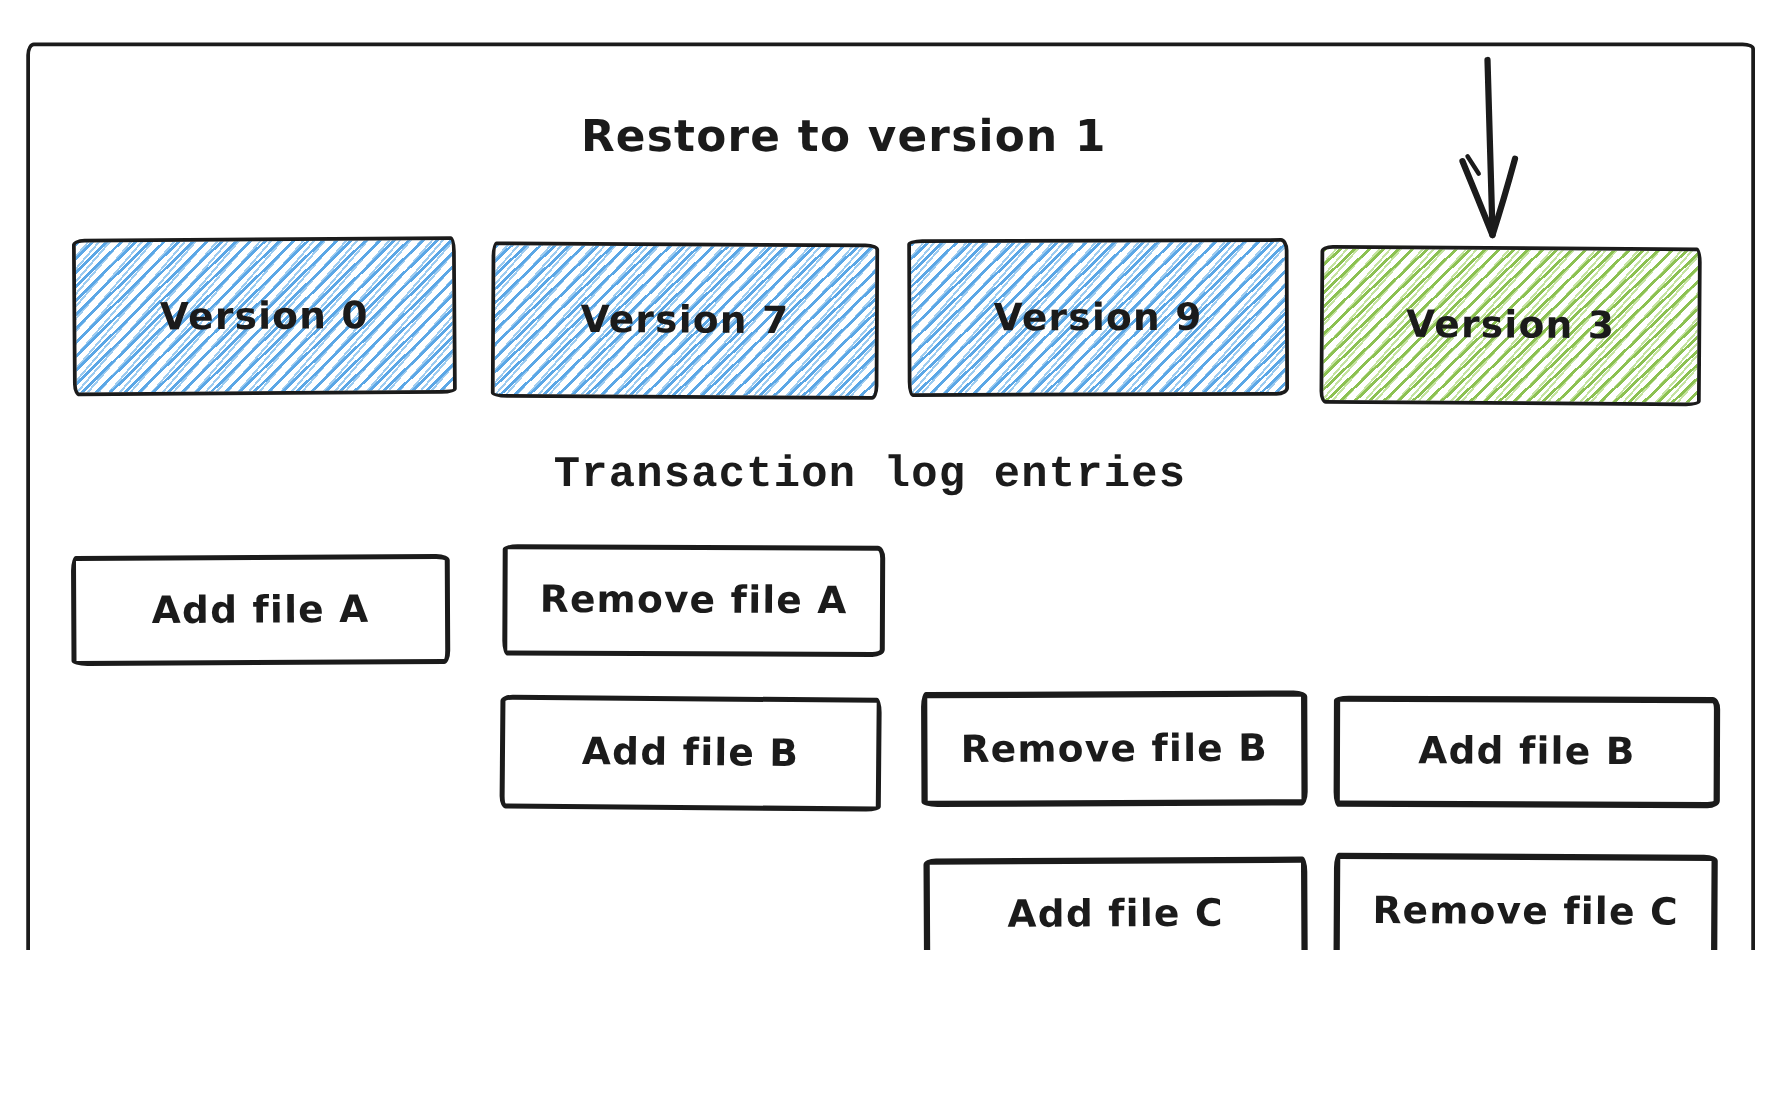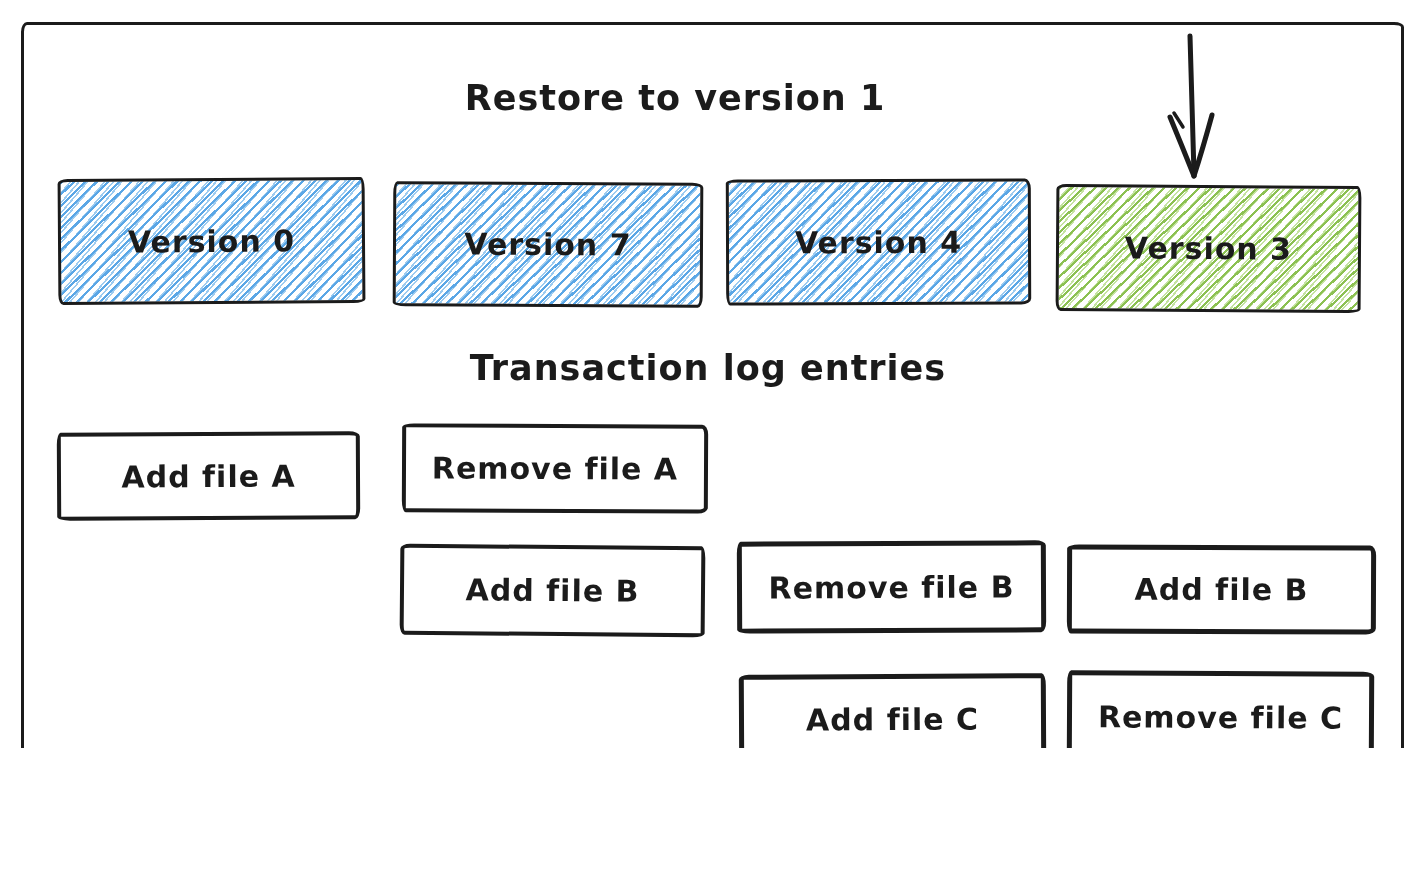--- a/index.html
+++ b/index.html
@@ -7,39 +7,40 @@
     background: #ffffff;
     font-family: "DejaVu Sans", "Liberation Sans", sans-serif;
     color: var(--stroke, #1b1b1b);
   }
   .canvas {
     position: relative;
     width: 1422px;
     height: 748px;
     background: var(--background, #ffffff);
     overflow: hidden;
+    margin-top: 12px;
   }
   .frame {
     position: absolute;
     left: 21px; top: 22px;
     width: 1383px; height: 816px;
     border: 3px solid var(--stroke, #1b1b1b);
     border-radius: 6px 10px 4px 12px / 10px 5px 12px 6px;
     background: transparent;
   }
   .heading {
     position: absolute;
     text-align: center;
     font-size: 35px;
     font-weight: 700;
     letter-spacing: 1px;
     white-space: nowrap;
   }
   #main-title   { left: 280px; top: 78px;  width: 790px; }
-  #log-title    { left: 313px; top: 348px; width: 790px; }
+  #log-title    { left: 301px; top: 348px; width: 790px; font-family: Liberation Mono, monospace; }
 
   .box {
     position: absolute;
     display: flex;
     align-items: center;
     justify-content: center;
     font-size: 30px;
     font-weight: 700;
     letter-spacing: 1px;
     background-color: #ffffff;
@@ -98,21 +99,21 @@
 
   <div class="heading" id="main-title">Restore to version 1</div>
 
   <div class="box hatched fill-blue sk1" id="version-0">
     <span>Version 0</span>
   </div>
   <div class="box hatched fill-blue sk2" id="version-1">
     <span>Version 7</span>
   </div>
   <div class="box hatched fill-blue sk3" id="version-2">
-    <span>Version 4</span>
+    <span>Version 9</span>
   </div>
   <div class="box hatched fill-green sk1" id="version-3">
     <span>Version 3</span>
   </div>
 
   <div class="arrow-wrap">
     <svg viewBox="0 0 72 152" aria-hidden="true">
       <path d="M35 6 C 36 50, 38 100, 39 144" stroke-width="5"></path>
       <path d="M15 87 Q 27 116, 39 146" stroke-width="5"></path>
       <path d="M57 85 Q 48 118, 39 146" stroke-width="5"></path>

